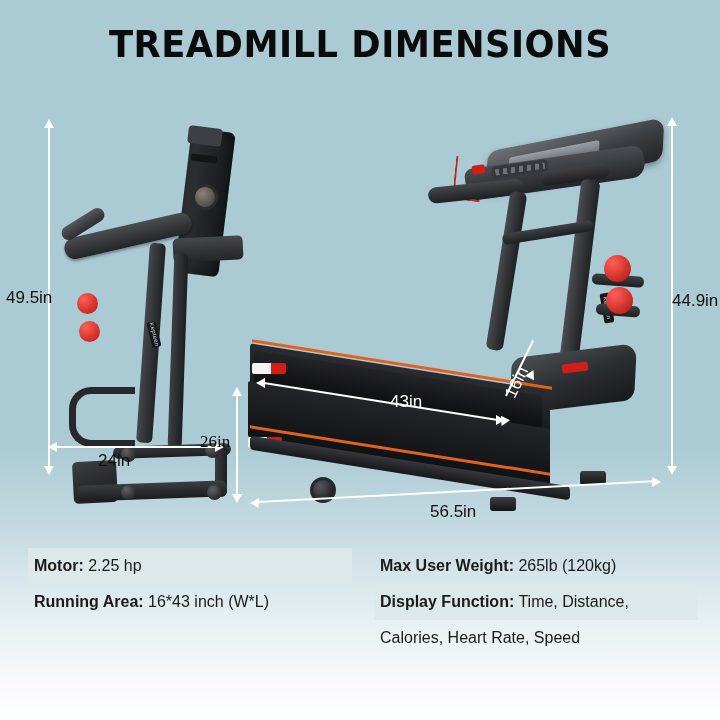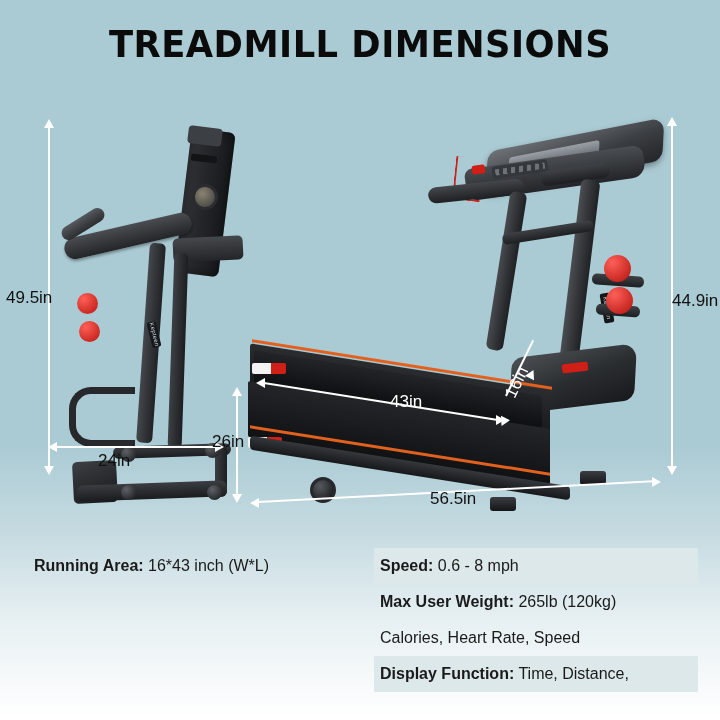--- a/index.html
+++ b/index.html
@@ -372,21 +372,21 @@
       <div class="dim-line-h" style="left:56px; top:351px; width:160px;"></div>
       <div class="ah ah-left" style="left:48px; top:347px;"></div>
       <div class="ah ah-right" style="left:215px; top:347px;"></div>
       <div class="dim-label" style="left:98px; top:356px;">24in</div>
     </div>
 
     <div class="dim">
       <div class="dim-line-v" style="left:236px; top:300px; height:100px;"></div>
       <div class="ah ah-up" style="left:232px; top:292px;"></div>
       <div class="ah ah-down" style="left:232px; top:399px;"></div>
-      <div class="dim-label" style="left:212px; top:337px;">26in</div>
+      <div class="dim-label" style="left:200px; top:337px;font-family:Liberation Serif, serif;">26in</div>
     </div>
 
     <div class="dim">
       <div class="dim-line-v" style="left:671px; top:30px; height:342px;"></div>
       <div class="ah ah-up" style="left:667px; top:22px;"></div>
       <div class="ah ah-down" style="left:667px; top:371px;"></div>
       <div class="dim-label" style="left:672px; top:196px;">44.9in</div>
     </div>
 
     <div class="dim">
@@ -400,43 +400,43 @@
       <div class="dim-line-h" style="left:506px; top:300px; width:62px; transform:rotate(-64deg); transform-origin:left center;"></div>
       <div class="ah ah-right" style="left:527px; top:274px; transform:rotate(-64deg);"></div>
       <div class="ah ah-left" style="left:499px; top:322px; transform:rotate(-64deg);"></div>
       <div class="dim-label ondark" style="left:510px; top:292px; transform:rotate(-64deg); transform-origin:left center;">16in</div>
     </div>
 
     <div class="dim">
       <div class="dim-line-h" style="left:258px; top:406px; width:400px; transform:rotate(-3deg); transform-origin:left center;"></div>
       <div class="ah ah-left" style="left:250px; top:403px;"></div>
       <div class="ah ah-right" style="left:652px; top:382px;"></div>
-      <div class="dim-label" style="left:430px; top:394px;">56.5in</div>
+      <div class="dim-label" style="left:430px; top:407px;">56.5in</div>
     </div>
 
   </div>
 
   <div class="specs">
 
     <div class="spec-col left">
+      <div class="spec-row alt">
+        <b>Motor:</b><span> 2.25 hp</span>
+      </div>
       <div class="spec-row">
         <b>Running Area:</b><span> 16*43 inch (W*L)</span>
       </div>
     </div>
 
     <div class="spec-col right">
-      <div class="spec-row alt">
-        <b>Speed:</b><span> 0.6 - 8 mph</span>
-      </div>
       <div class="spec-row">
         <b>Max User Weight:</b><span> 265lb (120kg)</span>
+      </div>
+      <div class="spec-row alt">
+        <b>Display Function:</b><span> Time, Distance,</span>
       </div>
       <div class="spec-row">
         <span>Calories, Heart Rate, Speed</span>
       </div>
-      <div class="spec-row alt">
-        <b>Display Function:</b><span> Time, Distance,</span>
-      </div>
     </div>
 
   </div>
 
 </div>
 
 </body></html>

